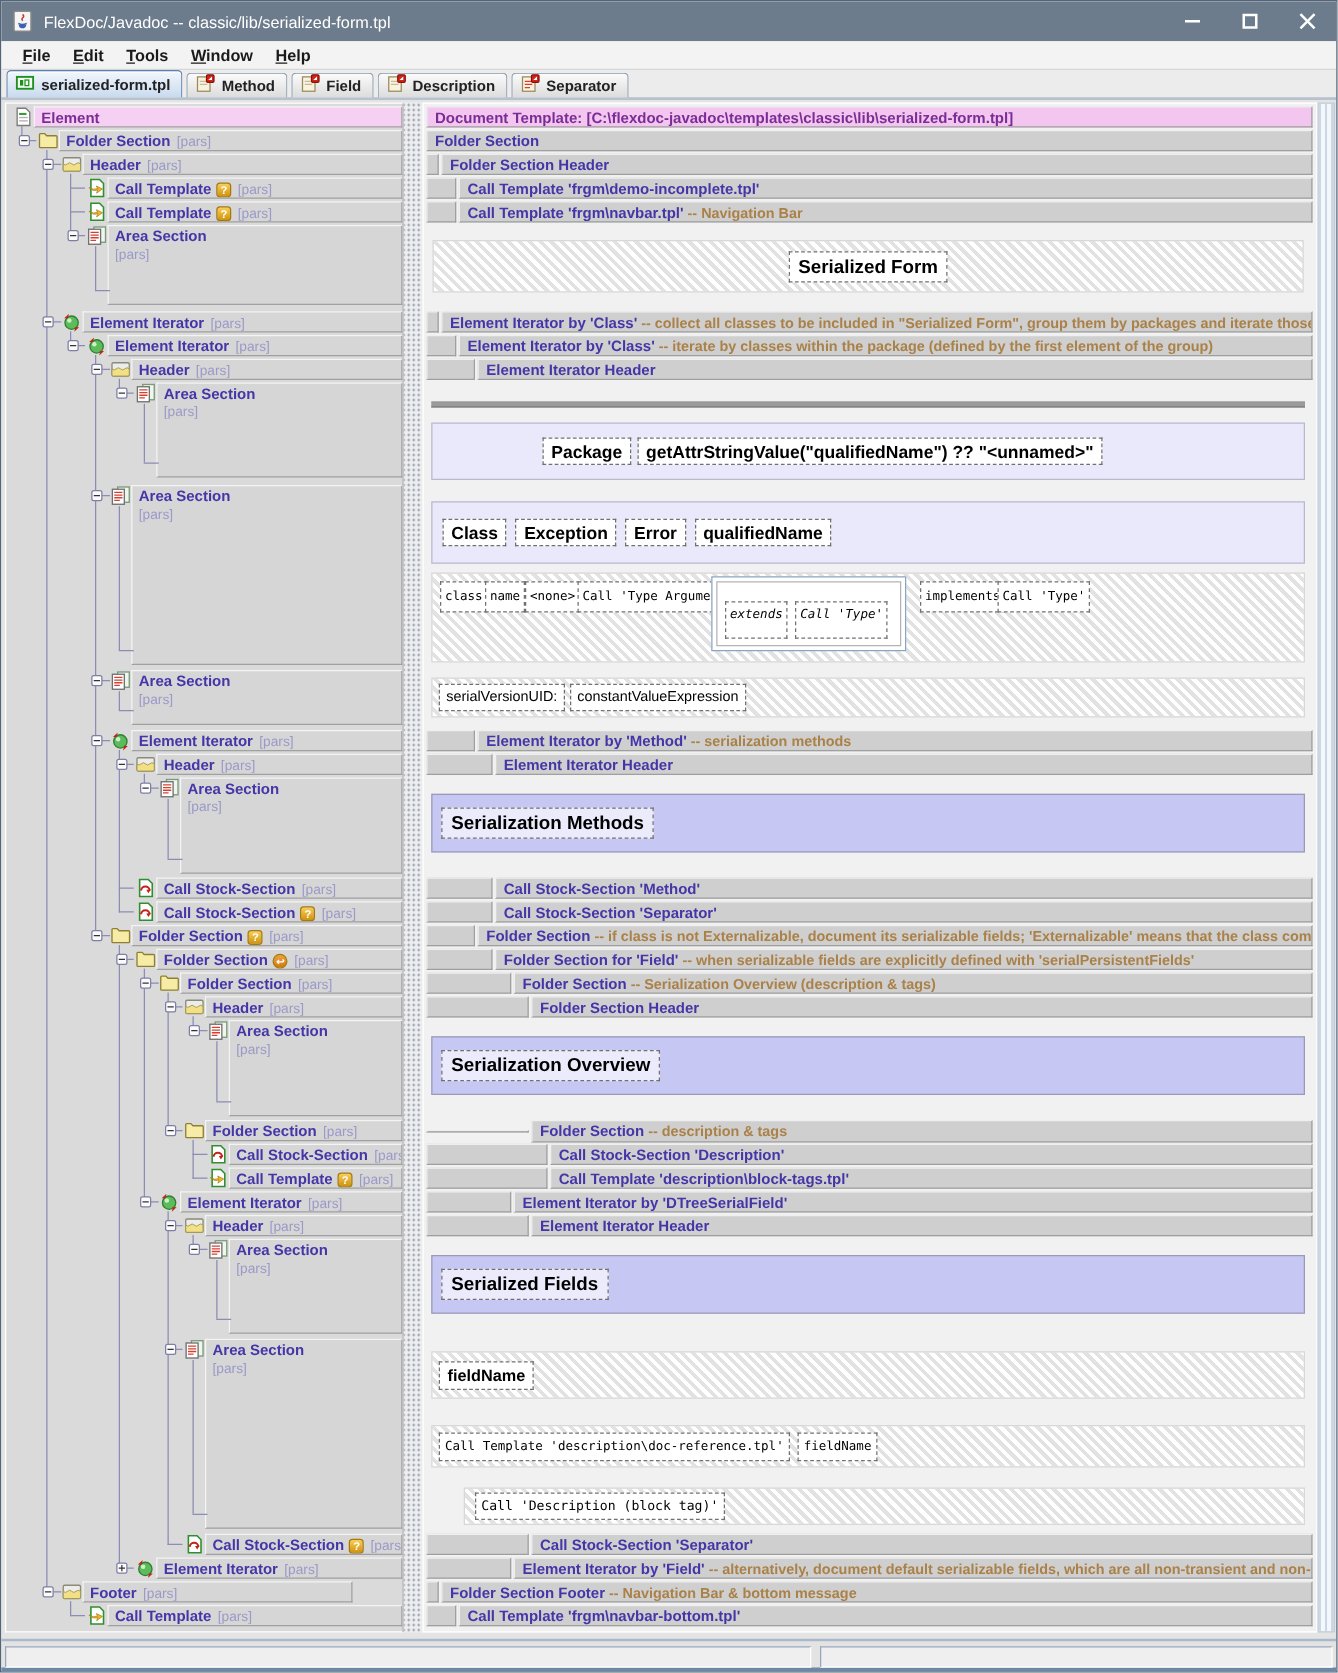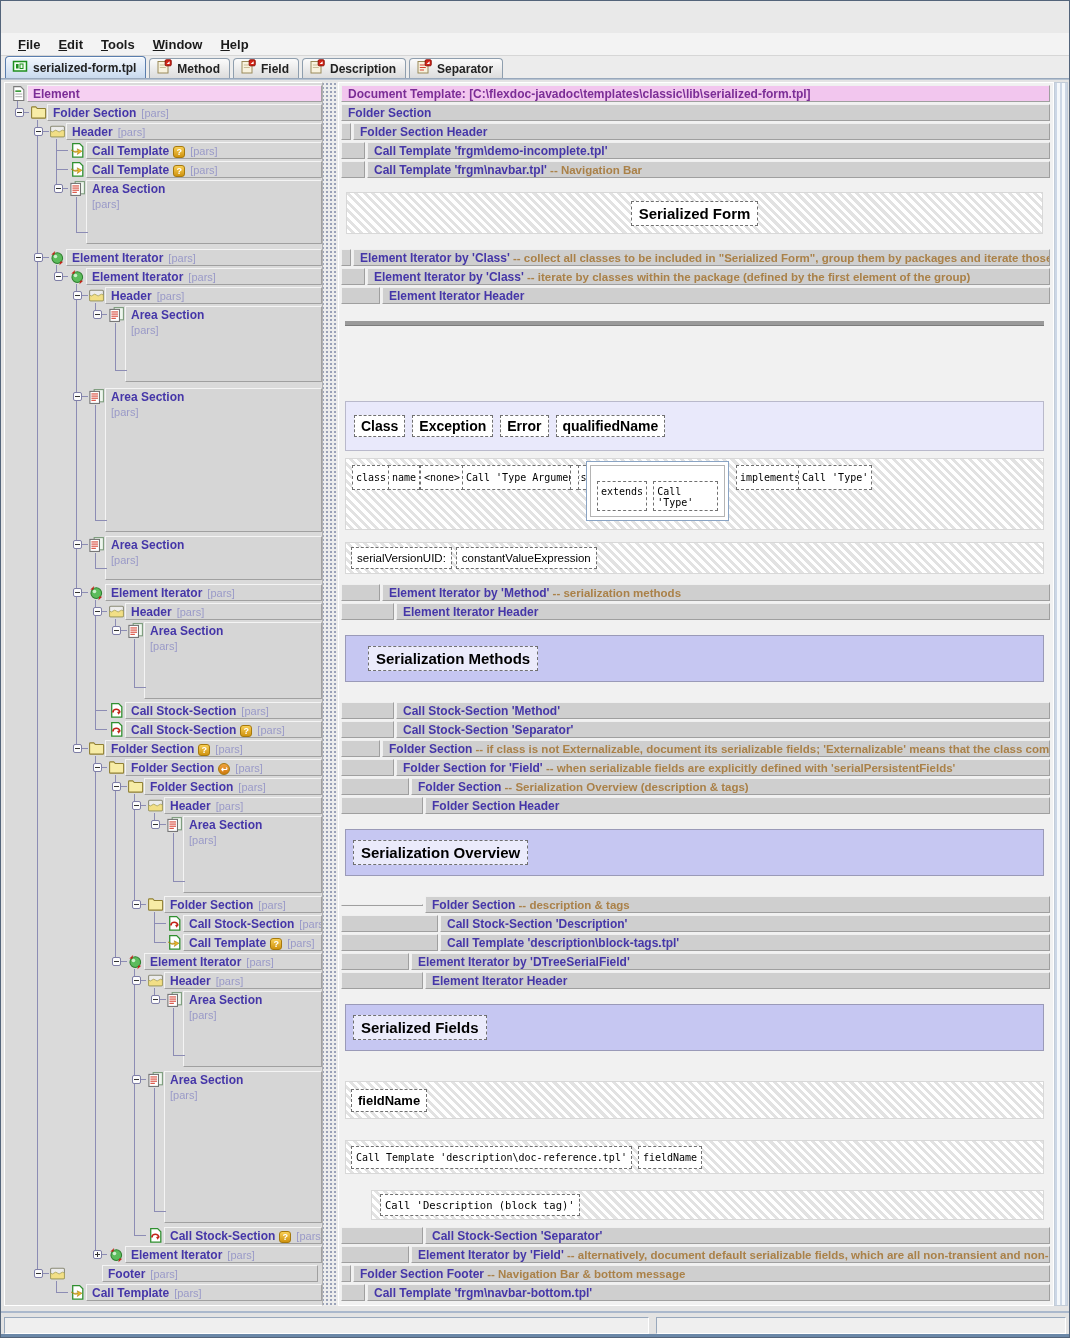--- a/index.html
+++ b/index.html
@@ -87,20 +87,40 @@
   
   .statusbar{position:absolute;left:0;bottom:0;right:0;height:26px;background:#e3e3e3;
     border-top:2px solid #aab8cc;border-bottom:3px solid #6b88a8;}
   .status-cell{position:absolute;top:4px;height:17px;background:#efefef;
     border:1px solid #fff;border-top-color:#98a8bc;border-left-color:#98a8bc;}
 </style>
 </head>
 <body>
 
 <div id="window">
+  <div class="titlebar">
+    <span class="ticon"><svg width="18" height="18" viewBox="0 0 16 16">
+          <rect x="2" y="1" width="12" height="14" rx="1" fill="#f5f5f5" stroke="#8a8a8a"></rect>
+          <path d="M8 3.2 q1.6 1 .2 2.3 q-1.2 1.1 0 2.1" stroke="#c23a2a" fill="none" stroke-width="1.1"></path>
+          <path d="M5.3 10.6 h5.4 q-.4 2.4 -2.7 2.4 t-2.7 -2.4z" fill="#3a62b0"></path>
+          <path d="M5 9.6 q3 1.3 6 0" stroke="#3a62b0" fill="none" stroke-width="1"></path>
+        </svg></span>
+    <span class="ttext">FlexDoc/Javadoc -- classic/lib/serialized-form.tpl</span>
+    <div class="win-controls">
+      <div class="win-btn">
+          <span class="g-min"></span>
+        </div>
+      <div class="win-btn">
+          <span class="g-max"></span>
+        </div>
+      <div class="win-btn">
+          <span class="g-close"></span>
+        </div>
+    </div>
+  </div>
 
   <div class="menubar" id="menubar">
       <div class="menu-item"><span class="u">F</span>ile</div>
       <div class="menu-item"><span class="u">E</span>dit</div>
       <div class="menu-item"><span class="u">T</span>ools</div>
       <div class="menu-item"><span class="u">W</span>indow</div>
       <div class="menu-item"><span class="u">H</span>elp</div>
     </div>
   <div class="tabbar" id="tabbar">
       <div class="tab active">
@@ -450,21 +470,21 @@
             <path d="M11.9 9 l-1.8 2.9 -1.6-2.6 z" fill="#c22418"></path>
           </svg></div>
         <div class="t-bar" style="left: 120px; top: 1163px; width: 197px; height: 17px;"><span>Element Iterator</span><span class="t-pars">[pars]</span></div>
         <div class="t-icon" style="left: 103px; top: 1163px;"><svg width="17" height="17" viewBox="0 0 16 16">
             <circle cx="7.8" cy="8.6" r="5" fill="#5cbc5c" stroke="#2f7f2f"></circle>
             <circle cx="6.1" cy="7" r="1.7" fill="#cdeecd"></circle>
             <path d="M2.2 5.2 L5.8 1.8 L5 5.4 Z" fill="#c22418"></path>
             <path d="M13.4 12 L9.8 15.4 L10.6 11.8 Z" fill="#c22418"></path>
           </svg></div>
         <div class="exp plus" style="left: 88px; top: 1167px;"></div>
-        <div class="t-bar" style="left: 61px; top: 1182px; width: 216px; height: 17px; margin-left: 36px;"><span>Footer</span><span class="t-pars">[pars]</span></div>
+        <div class="t-bar" style="left: 61px; top: 1182px; width: 216px; height: 17px;"><span>Footer</span><span class="t-pars">[pars]</span></div>
         <div class="t-icon" style="left: 44px; top: 1182px;"><svg width="17" height="17" viewBox="0 0 16 16">
             <rect x="1.5" y="3" width="13" height="10" rx="1" fill="#ececec" stroke="#8a8a76"></rect>
             <path d="M1.5 7.6 q1.6 1.7 3.2 0 t3.2 0 t3.2 0 t3.4 0 V12 q0 1 -1 1 H2.5 q-1 0 -1 -1 Z" fill="#f2df86" stroke="#a09a50" stroke-width="0.7"></path>
           </svg></div>
         <div class="exp" style="left: 29px; top: 1186px;"></div>
         <div class="t-bar" style="left: 81px; top: 1201px; width: 236px; height: 17px;"><span>Call Template</span><span class="t-pars">[pars]</span></div>
         <div class="t-icon" style="left: 64px; top: 1201px;"><svg width="17" height="17" viewBox="0 0 16 16">
             <path d="M3.5 1.5 H10 L13 4.5 V14.3 H3.5 Z" fill="#fff" stroke="#2f8f2f" stroke-width="1.2"></path>
             <path d="M2 7.6 q3.5 3.4 6.6 1.6 l-.8 2.6 4.4-3.2 -4.6-2.2 .9 1.9 q-2.9 1.4-6.5-.7z" fill="#f0b828" stroke="#9a7808" stroke-width="0.5"></path>
           </svg></div>
@@ -569,52 +589,56 @@
           <div class="r-gut" style="width: 24px;"></div>
           <div class="r-cell"><span>Call Template 'frgm\navbar-bottom.tpl'</span></div>
         </div>
         <div class="blk" style="top: 97px; height: 66px;">
           <div class="hatch" style="left: 5px; right: 7px; top: 12px; height: 42px; display: flex; align-items: center; justify-content: center;">
             <span class="dbox b15">Serialized Form</span>
           </div>
         </div>
         <div class="blk" style="top: 223px; height: 78px;">
           <div class="hrule" style="left: 4px; right: 6px; top: 15px;"></div>
+          <div class="lav" style="left: 4px; right: 6px; top: 32px; height: 46px; display: flex; align-items: center; padding-left: 88px; gap: 5px;">
+            <span class="dbox b14">Package</span>
+            <span class="dbox b14">getAttrStringValue("qualifiedName") ?? "&lt;unnamed&gt;"</span>
+          </div>
         </div>
         <div class="blk" style="top: 305px; height: 144px;">
           <div class="lav" style="left: 4px; right: 6px; top: 13px; height: 50px; display: flex; align-items: center; padding-left: 8px; gap: 7px;">
             <span class="dbox b14">Class</span>
             <span class="dbox b14">Exception</span>
             <span class="dbox b14">Error</span>
             <span class="dbox b14">qualifiedName</span>
           </div>
           <div class="hatch" style="left: 4px; right: 6px; top: 70px; height: 72px; position: absolute;">
             <span class="dbox mono" style="position: absolute; left: 6px; top: 6px;">class</span>
             <span class="dbox mono" style="position: absolute; left: 42px; top: 6px;">name</span>
             <span class="dbox mono" style="position: absolute; left: 74px; top: 6px;">&lt;none&gt;</span>
             <span class="dbox mono" style="position: absolute; left: 116px; top: 6px;">Call 'Type Arguments'</span>
             <span class="dbox mono" style="position: absolute; left: 224px; top: 6px; width: 9px; padding: 6px 0px;">&nbsp;</span>
-            <div class="frame" style="left: 240px; top: 2px; width: 143px; height: 60px;">
+            <div class="frame" style="left: 223px; top: 2px; width: 156px; height: 60px; font-style: italic;">
               <div class="inner" style="">
                 <span class="dbox mono" style="padding: 4px 3px;">extends</span>
                 <span class="dbox mono" style="padding: 4px 3px;">Call 'Type'</span>
               </div>
             </div>
             <span class="dbox mono" style="position: absolute; left: 390px; top: 6px;">implements</span>
             <span class="dbox mono" style="position: absolute; left: 452px; top: 6px;">Call 'Type'</span>
           </div>
         </div>
         <div class="blk" style="top: 453px; height: 44px;">
           <div class="hatch" style="left: 4px; right: 6px; top: 6px; height: 32px; display: flex; align-items: center; padding-left: 5px; gap: 4px;">
             <span class="dbox s11">serialVersionUID:</span>
             <span class="dbox s11">constantValueExpression</span>
           </div>
         </div>
         <div class="blk" style="top: 539px; height: 77px;">
-          <div class="peri" style="left: 4px; right: 6px; top: 13px; height: 47px; display: flex; align-items: center; padding-left: 22px; text-align: right;">
+          <div class="peri" style="left: 4px; right: 6px; top: 13px; height: 47px; display: flex; align-items: center; padding-left: 7px; text-align: right;">
             <span class="dbox b15 onband">Serialization Methods</span>
           </div>
         </div>
         <div class="blk" style="top: 733px; height: 77px;">
           <div class="peri" style="left: 4px; right: 6px; top: 13px; height: 47px; display: flex; align-items: center; padding-left: 7px;">
             <span class="dbox b15 onband">Serialization Overview</span>
           </div>
         </div>
         <div class="blk" style="top: 908px; height: 76px;">
           <div class="peri" style="left: 4px; right: 6px; top: 13px; height: 47px; display: flex; align-items: center; padding-left: 7px;">

